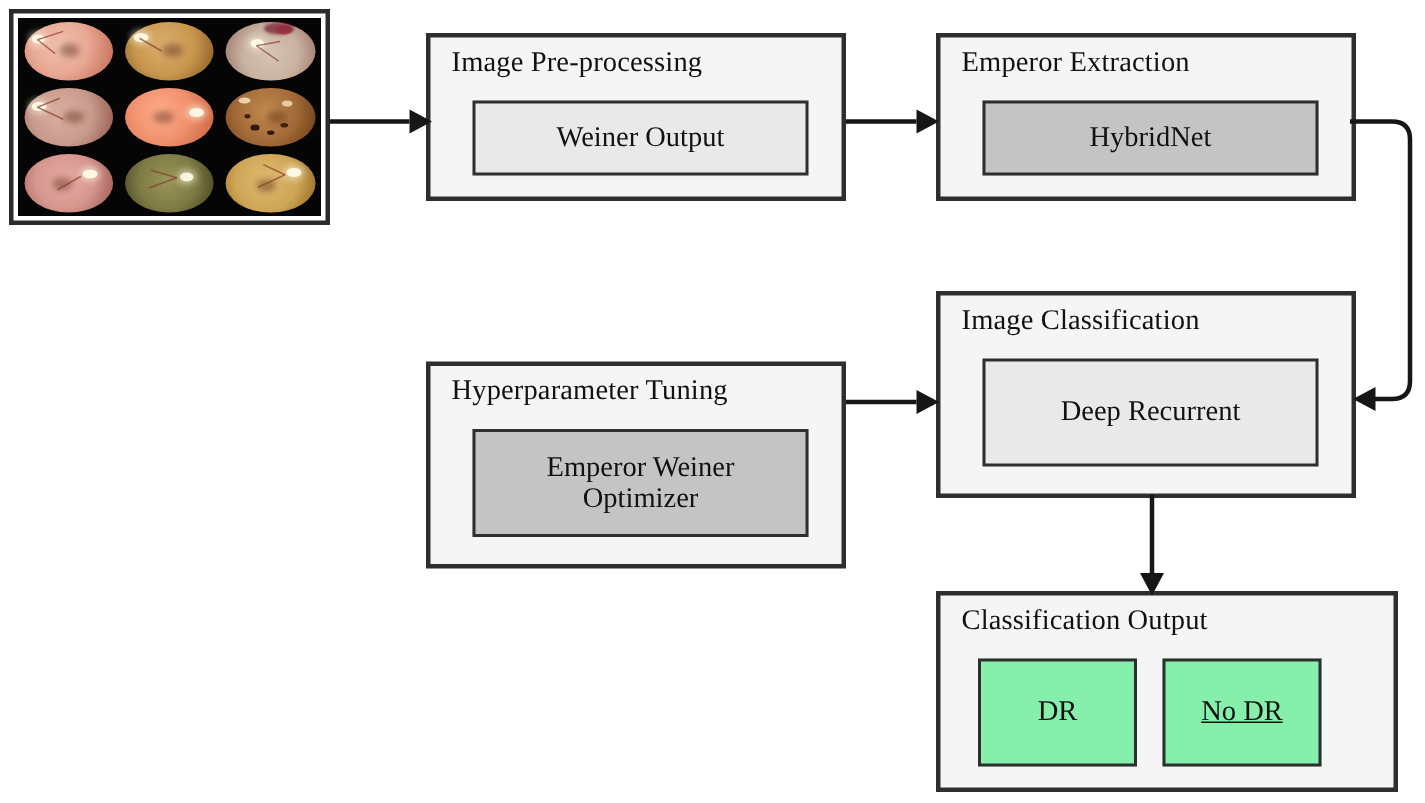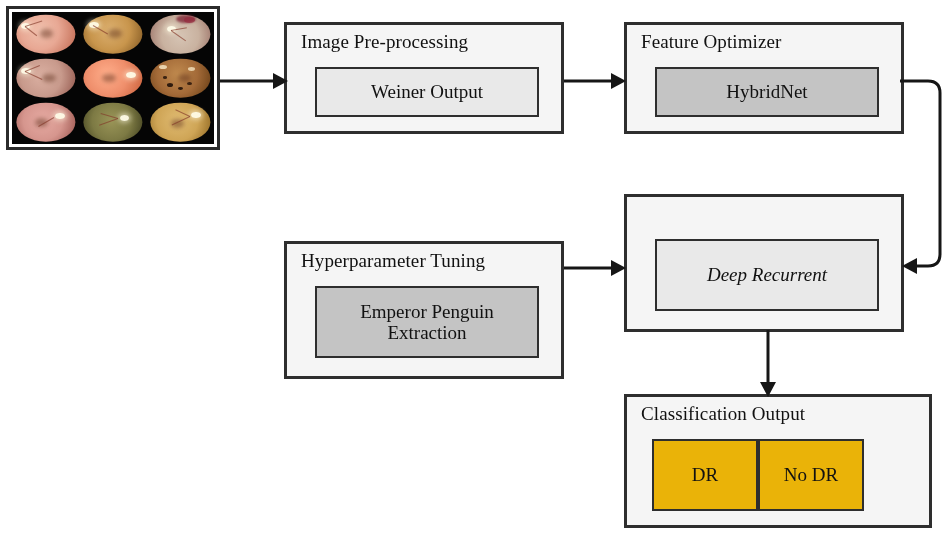--- a/index.html
+++ b/index.html
@@ -103,21 +103,21 @@
     display: flex;
     align-items: center;
     justify-content: center;
     text-align: center;
     font-size: 19px;
     color: #111111;
     line-height: 1.12;
   }
   .inner.light { background: #e9e9e9; }
   .inner.mid   { background: #c4c4c4; }
-  .inner.out   { background: #eab308; }
+  .inner.out   { background: #86efac; }
 
   
   .conn {
     position: absolute;
     pointer-events: none;
     overflow: visible;
   }
   .conn path, .conn line {
     fill: none;
     stroke: #161616;
@@ -206,42 +206,43 @@
 
     </div>
   </div>
 
   <div class="stage" style="left:284px; top:22px; width:280px; height:112px;">
     <div class="stage-title">Image Pre-processing</div>
     <div class="inner light" style="left:28px; top:42px; width:224px; height:50px;">Weiner Output</div>
   </div>
 
   <div class="stage" style="left:624px; top:22px; width:280px; height:112px;">
-    <div class="stage-title">Feature Optimizer</div>
+    <div class="stage-title">Emperor Extraction</div>
     <div class="inner mid" style="left:28px; top:42px; width:224px; height:50px;">HybridNet</div>
   </div>
 
   <div class="stage" style="left:284px; top:194px; width:280px; height:138px;margin-top:47px;">
     <div class="stage-title">Hyperparameter Tuning</div>
     <div class="inner mid" style="left:28px; top:42px; width:224px; height:72px; flex-direction:column;">
-      <span>Emperor Penguin</span>
-      <span>Extraction</span>
+      <span>Emperor Weiner</span>
+      <span>Optimizer</span>
     </div>
   </div>
 
   <div class="stage" style="left:624px; top:194px; width:280px; height:138px;">
-    <div class="inner light" style="left:28px; top:42px; width:224px; height:72px; flex-direction:column;font-style:italic;">
+    <div class="stage-title">Image Classification</div>
+    <div class="inner light" style="left:28px; top:42px; width:224px; height:72px; flex-direction:column;">
       <span>Deep Recurrent</span>
     </div>
   </div>
 
   <div class="stage" style="left:624px; top:394px; width:308px; height:134px;">
     <div class="stage-title">Classification Output</div>
     <div class="inner out" style="left:25px; top:42px; width:106px; height:72px;">DR</div>
-    <div class="inner out" style="left:131px; top:42px; width:106px; height:72px;">No DR</div>
+    <div class="inner out" style="left:148px; top:42px; width:106px; height:72px;text-decoration:underline;">No DR</div>
   </div>
 
   <svg class="conn" style="left:220px; top:66px;" width="70" height="30" viewBox="0 0 70 30">
     <line x1="0" y1="15" x2="53" y2="15"></line>
     <polygon points="53,7 68,15 53,23"></polygon>
   </svg>
 
   <svg class="conn" style="left:564px; top:66px;" width="64" height="30" viewBox="0 0 64 30">
     <line x1="0" y1="15" x2="47" y2="15"></line>
     <polygon points="47,7 62,15 47,23"></polygon>

